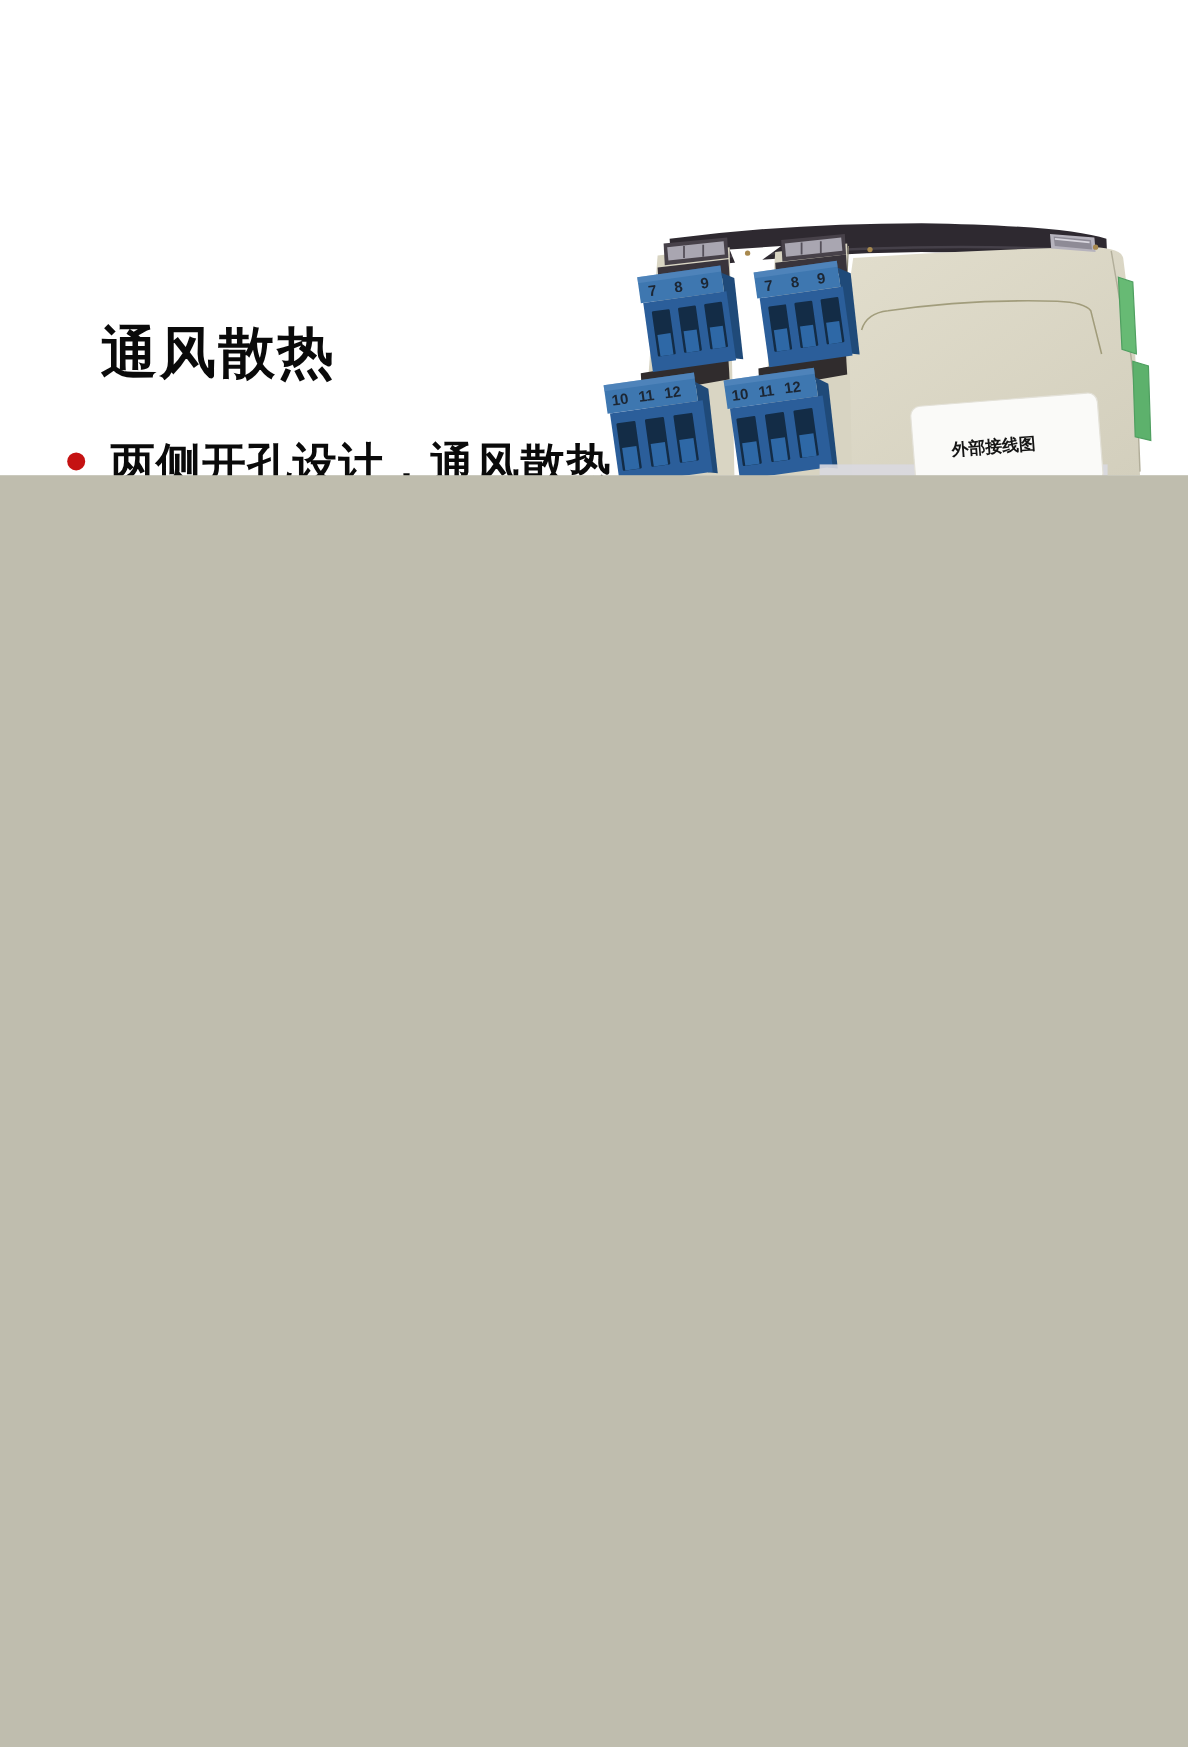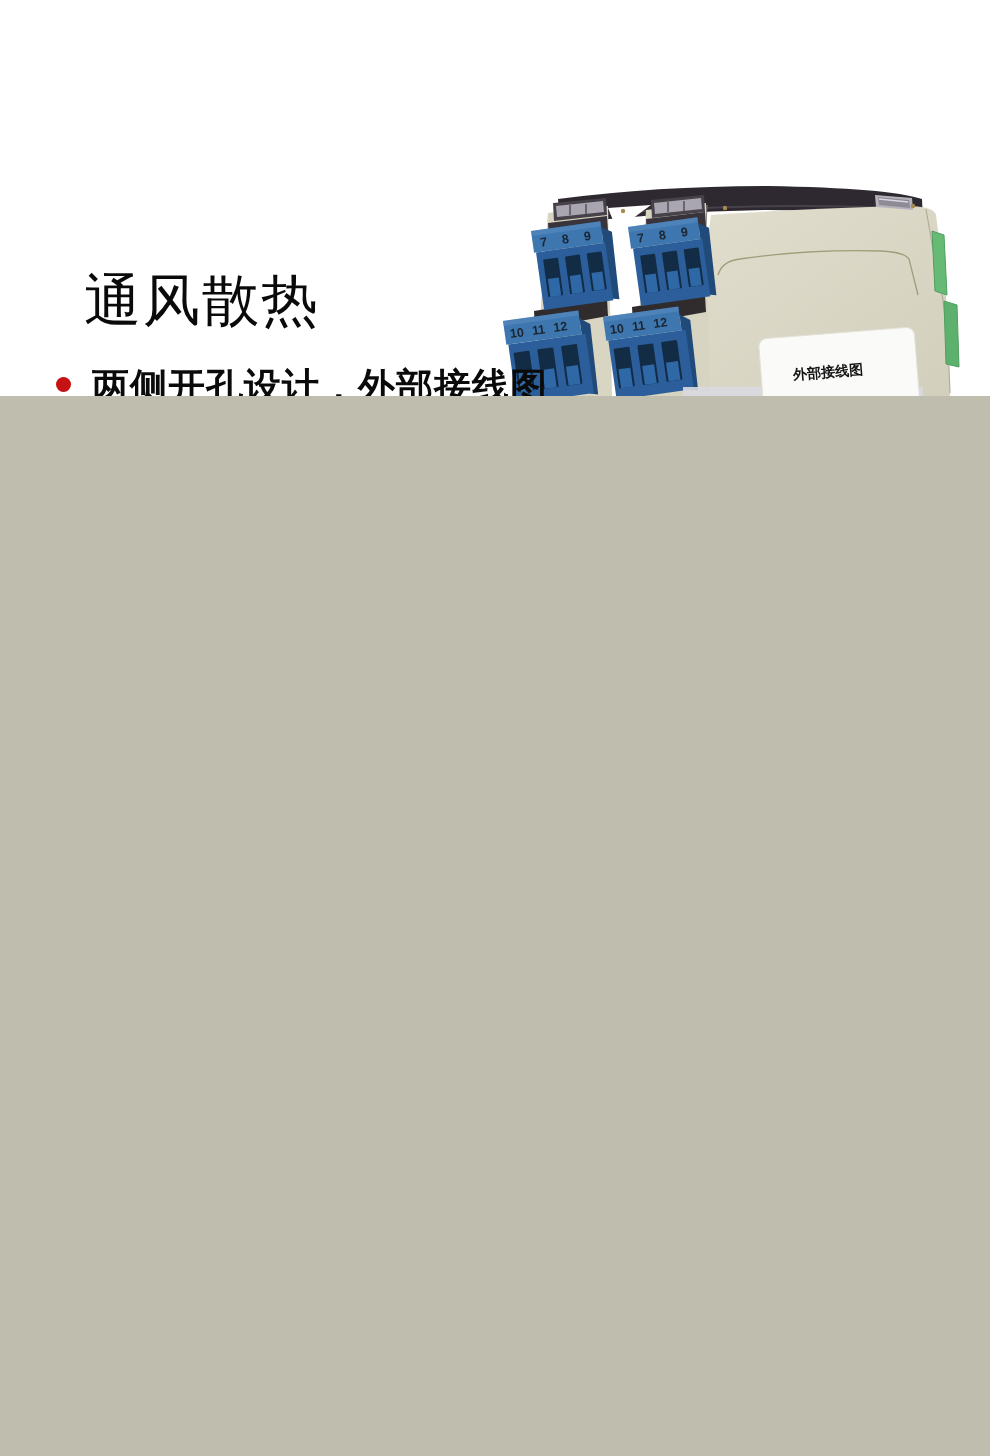--- a/index.html
+++ b/index.html
@@ -2,21 +2,21 @@
 <html style="--accent-red: #c51212; --heading-black: #0a0a0a; --overlay-gray: #bfbdae; --body-cream: #dcd8c6; --top-dark: #2e2930; --cap-dark: #474149; --glass-silver: #a9a6b1; --terminal-blue-top: #3e77b0; --terminal-blue-front: #2b5e9a; --terminal-blue-side: #1f4a79; --terminal-recess: #132c46; --connector-green: #67ba74; --label-white: #fafaf8;"><head>
 <meta charset="utf-8">
 <style>
   html,body{margin:0;padding:0;background:#ffffff;}
   .page{
     position:relative;width:990px;height:1456px;background:#ffffff;overflow:hidden;
     font-family:"Liberation Sans","DejaVu Sans",sans-serif;
   }
   .heading{
     position:absolute;left:84px;top:266px;margin:0;
-    font-size:57px;font-weight:400;letter-spacing:2px;line-height:1.2;
+    font-size:47px;font-weight:700;letter-spacing:2px;line-height:1.2;
     color:var(--heading-black,#0a0a0a);white-space:nowrap;z-index:2;
   }
   .bullet-dot{
     position:absolute;left:56px;top:377px;width:15px;height:15px;border-radius:50%;
     background:var(--accent-red,#c51212);z-index:2;
   }
   .bullet-text{
     position:absolute;left:92px;top:362px;
     font-size:37px;font-weight:700;letter-spacing:1px;color:#0a0a0a;
     white-space:nowrap;z-index:2;
@@ -155,17 +155,17 @@
       <g transform="rotate(-4.5 340 187)">
         <rect class="f-label" x="263" y="150" width="156" height="75" rx="8" stroke="#e3e1d8" stroke-width="1"></rect>
         <text x="330" y="193" text-anchor="middle" font-size="14" fill="#151515">外部接线图</text>
       </g>
     </svg>
   </div>
 
   <h1 class="heading">通风散热</h1>
 
   <span class="bullet-dot"></span>
-  <span class="bullet-text">两侧开孔设计，外部接线图</span>
+  <span class="bullet-text">两侧开孔设计，通风散热</span>
 
   <div class="overlay"></div>
 
 </div>
 
 </body></html>

